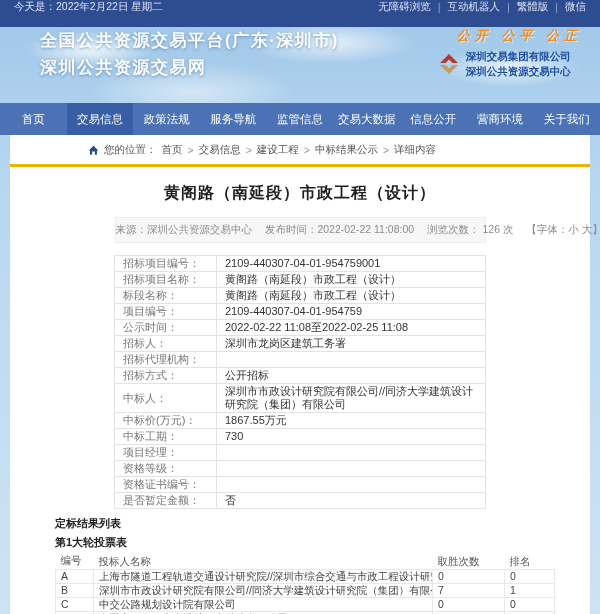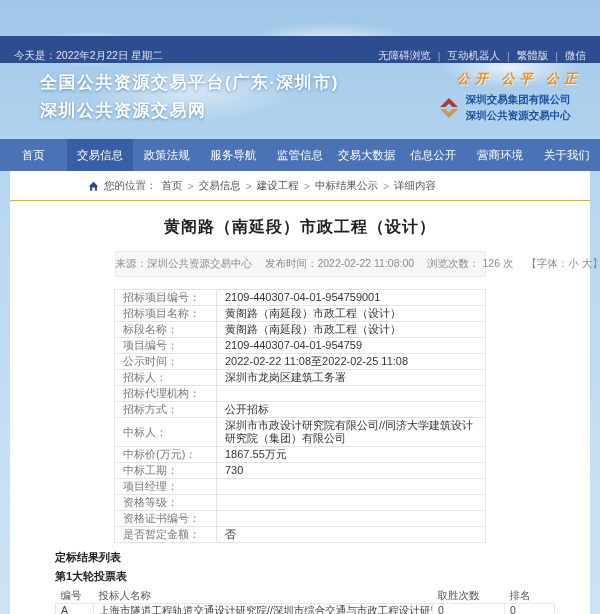--- a/index.html
+++ b/index.html
@@ -9,43 +9,43 @@
     background-color:#b4d4ee;
     background-image:
       radial-gradient(90px 26px at 15% 8%,  rgba(255,255,255,.85), rgba(255,255,255,0) 70%),
       radial-gradient(120px 30px at 55% 7%, rgba(255,255,255,.7),  rgba(255,255,255,0) 70%),
       radial-gradient(100px 28px at 85% 11%,rgba(255,255,255,.75), rgba(255,255,255,0) 70%),
       radial-gradient(150px 42px at 32% 15%,rgba(255,255,255,.5),  rgba(255,255,255,0) 70%),
       linear-gradient(180deg,#9fc6e8 0%,#b7d7f0 30%,#cde3f5 100%);
   }
   
   .topbar { height:27px; background:#2e4c90; color:#dce4f5; font-size:10.5px;
-    display:flex; justify-content:space-between; align-items:flex-end; padding:0 14px;margin-top:36px; }
+    display:flex; justify-content:space-between; align-items:flex-start; padding:0 14px; }
   .toplinks { display:flex; align-items:center; gap:7px; }
   .toplinks .sep { color:#8fa3cf; }
   .toplinks span[data-interactable="true"] { cursor:pointer; }
   
-  .sky-header { height:76px; display:flex; justify-content:space-between; align-items:center;
+  .sky-header { height:76px; display:flex; justify-content:space-between; 
     padding:0 16px 9px 40px; }
   .brand { color:#fff; font-weight:bold; font-size:17px; letter-spacing:1.5px;
     text-shadow:0 1px 3px rgba(40,90,150,.55); line-height:1.6; }
   .header-right { padding-right:2px; }
   .slogan { color:#f08c1e; font-weight:bold; font-style:italic; font-size:13px;
     letter-spacing:5px; text-shadow:1px 1px 0 rgba(255,255,255,.65); margin:0 0 4px 20px; }
   .org { display:flex; align-items:center; gap:3px; }
   .org-text div { font-size:10.5px; font-weight:bold; color:#1e4fa0; line-height:1.45; }
   
   .mainnav { height:32px; background:#4a72b5; display:flex; }
   .nav-item { flex:1; text-align:center; line-height:32px; color:#fff; font-size:11.5px;
     cursor:pointer; white-space:nowrap; }
   .nav-item.active { background:#385fa6; }
   
   .card { margin:0 10px; background:#fff; padding-bottom:18px; min-height:447px; }
   .breadcrumb { padding:8px 10px 7px 78px; font-size:10.5px; color:#555;
-    border-bottom:1px solid #eab308; display:flex; align-items:center; gap:5px; }
+    border-bottom:3px solid #eab308; display:flex; align-items:center; gap:5px; }
   .breadcrumb .crumb { cursor:pointer; }
   .breadcrumb .bsep { color:#999; }
   .home-icon { display:inline-flex; }
   .article-title { text-align:center; font-size:16px; font-weight:bold; color:#1f1f1f;
     margin-top:16px; letter-spacing:1px; }
   .meta { width:371px; margin:13px auto 0; background:#f7f7f7; border:1px solid #ececec;
     text-align:center; font-size:10.5px; color:#8c8c8c; padding:5px 0; white-space:nowrap; }
   .meta .gap { display:inline-block; width:10px; }
   .meta .fontctl { cursor:pointer; }
   
@@ -54,21 +54,21 @@
   .details td { border:1px solid #e3e3e3; padding:1px 8px; height:15px; line-height:13px; }
   .details td.lbl { width:102px; color:#777; }
   .details td.val { color:#333; }
   
   .section-title { margin:7px 0 0 45px; font-size:11px; font-weight:bold; color:#222; }
   .round-title   { margin:4px 0 0 45px; font-size:11px; font-weight:bold; color:#222; }
   .votes { width:500px; margin:4px 0 0 45px; font-size:10.5px; color:#444; table-layout:fixed; }
   .votes thead td { border:none; color:#555; padding:2px 5px; height:13px; line-height:11px; }
   .votes tbody td { border:1px solid #e8e8e8; padding:1px 5px; height:13px; line-height:11px;
     overflow:hidden; white-space:nowrap; }
-  .votes .c-code { width:38px; }
+  .votes .c-code { width:38px;font-family:Liberation Mono, monospace; }
   .votes .c-wins { width:72px; }
   .votes .c-rank { width:50px; }
 </style>
 </head>
 <body>
 
 <div class="topbar" data-interactable="false">
   <span data-interactable="false">今天是：2022年2月22日 星期二</span>
   <div class="toplinks" data-interactable="false">
     <span data-interactable="true">无障碍浏览</span>

